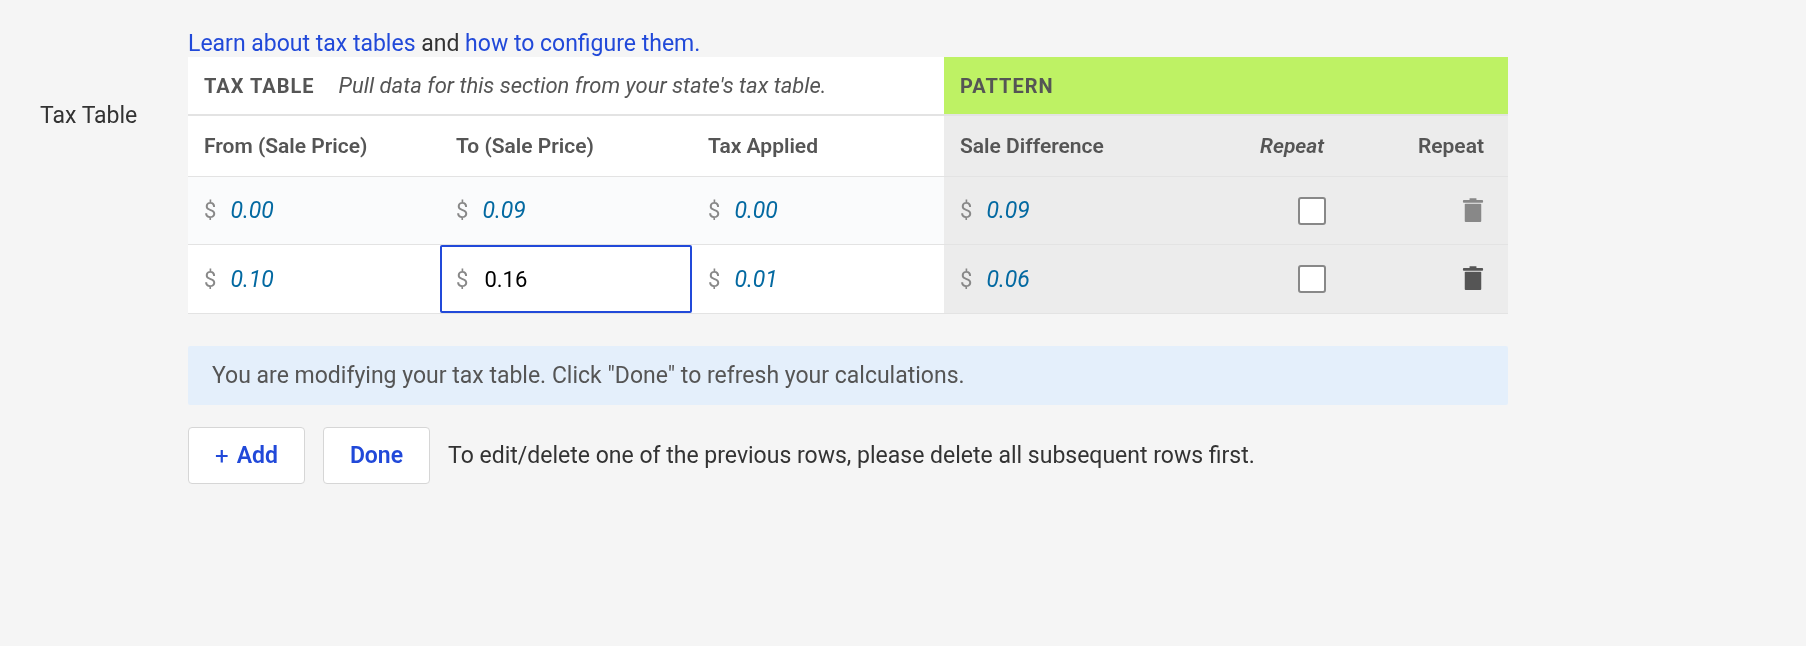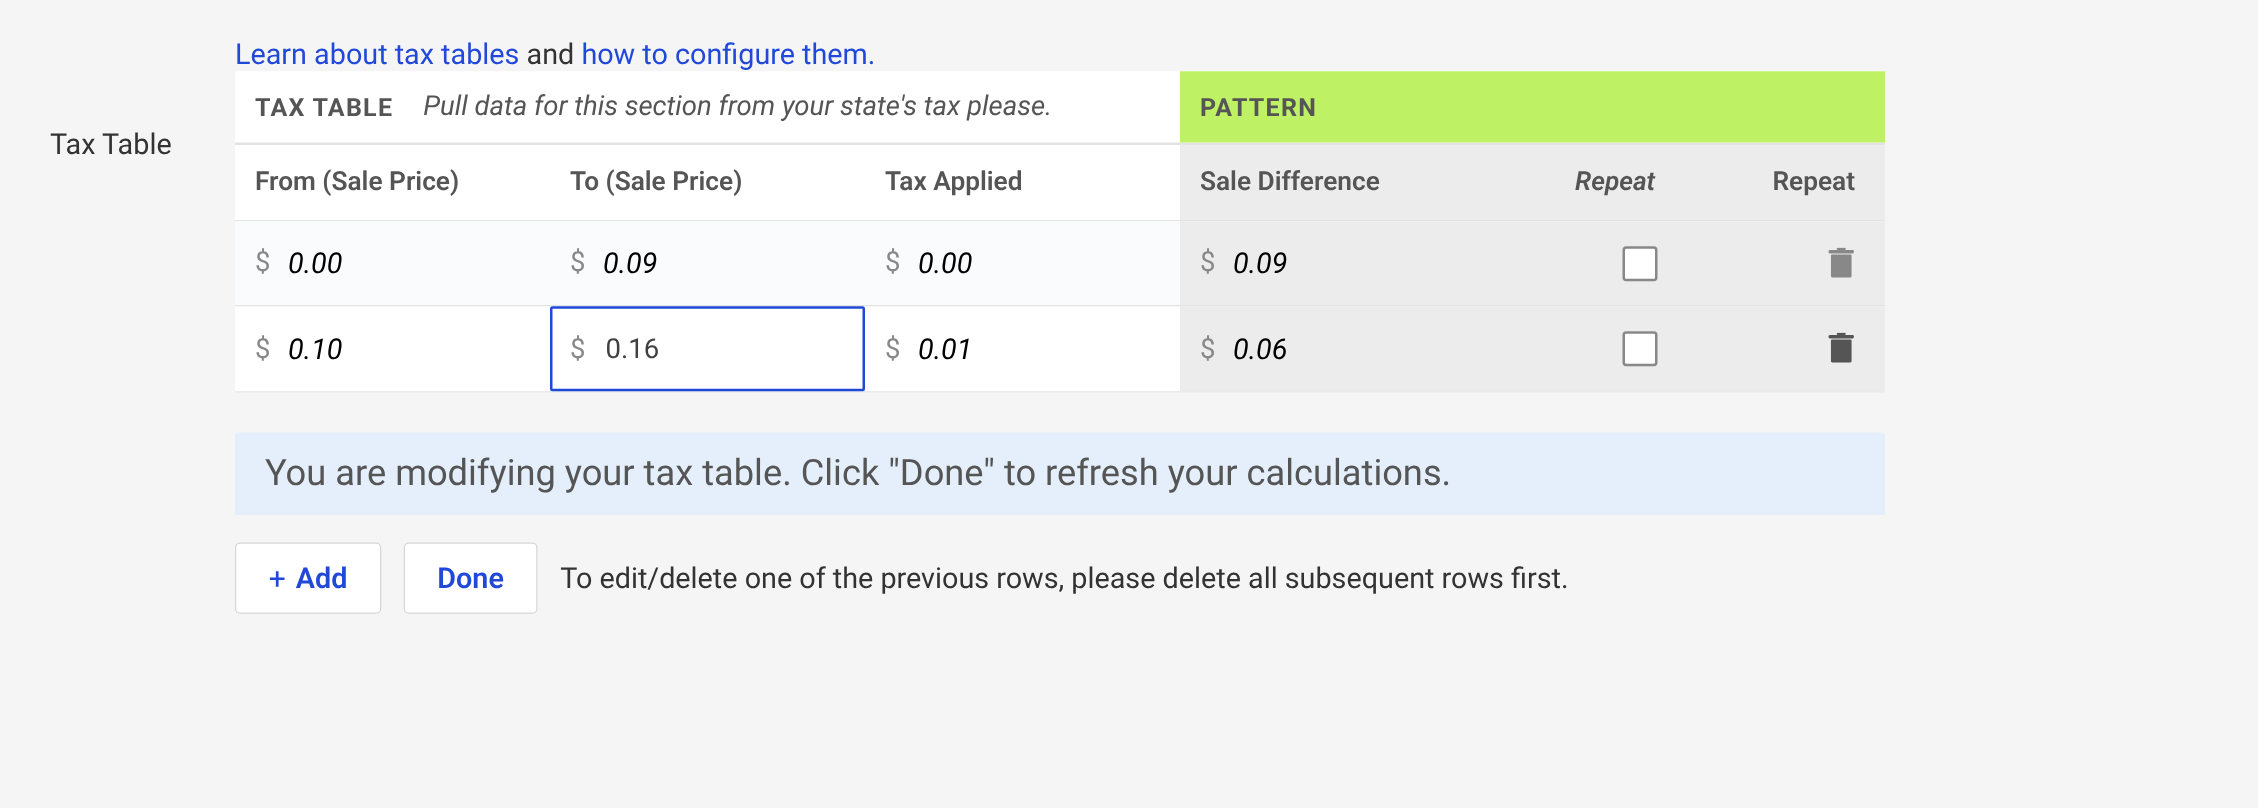--- a/index.html
+++ b/index.html
@@ -104,21 +104,21 @@
     display: flex;
     align-items: center;
     gap: 14px;
     width: 100%;
   }
   .dollar {
     color: #888;
     font-size: 22px;
   }
   .value {
-    color: #000000;
+    color: #0369a1;
     font-style: italic;
     font-size: 23px;
     text-align: right;
   }
   .money-input {
     height: 48px;
     padding: 0 12px;
     font-size: 22px;
     color: #333;
     border: none;
@@ -136,21 +136,21 @@
     height: 68px;
     width: 100%;
     gap: 14px;
     background: #fff;
   }
   .focused-container .input-box {
     background: #fff;
     border: none;
     outline: none;
     font-size: 22px;
-    color: #404040;
+    color: #000000;
     font-family: inherit;
     width: 90px;
   }
   .row-odd { background: #fafbfc; }
   .checkbox {
     width: 28px;
     height: 28px;
     border: 2.5px solid #888;
     border-radius: 3px;
     background: #fff;
@@ -158,21 +158,21 @@
   }
   .trash {
     width: 22px;
     height: 26px;
     cursor: pointer;
     fill: #888;
   }
   .info-banner {
     background: #e4effb;
     padding: 16px 24px;
-    font-size: 29px;
+    font-size: 23px;
     color: #555;
     margin-top: 32px;
     border-radius: 2px;
   }
   .actions {
     display: flex;
     align-items: center;
     gap: 18px;
     margin-top: 22px;
   }
@@ -205,21 +205,21 @@
 
     <div class="intro-line">
       <a href="#">Learn about tax tables</a><span> and </span><a href="#">how to configure them.</a>
     </div>
 
     <div class="table-wrap">
 
       <div class="section-header">
         <div class="section-header-left">
           <span class="title">TAX TABLE</span>
-          <span class="hint">Pull data for this section from your state's tax please.</span>
+          <span class="hint">Pull data for this section from your state's tax table.</span>
         </div>
         <div class="section-header-right">
           <span class="title">PATTERN</span>
         </div>
       </div>
 
       <div class="col-headers">
         <div class="col col-from">From (Sale Price)</div>
         <div class="col col-to">To (Sale Price)</div>
         <div class="col col-tax">Tax Applied</div>

